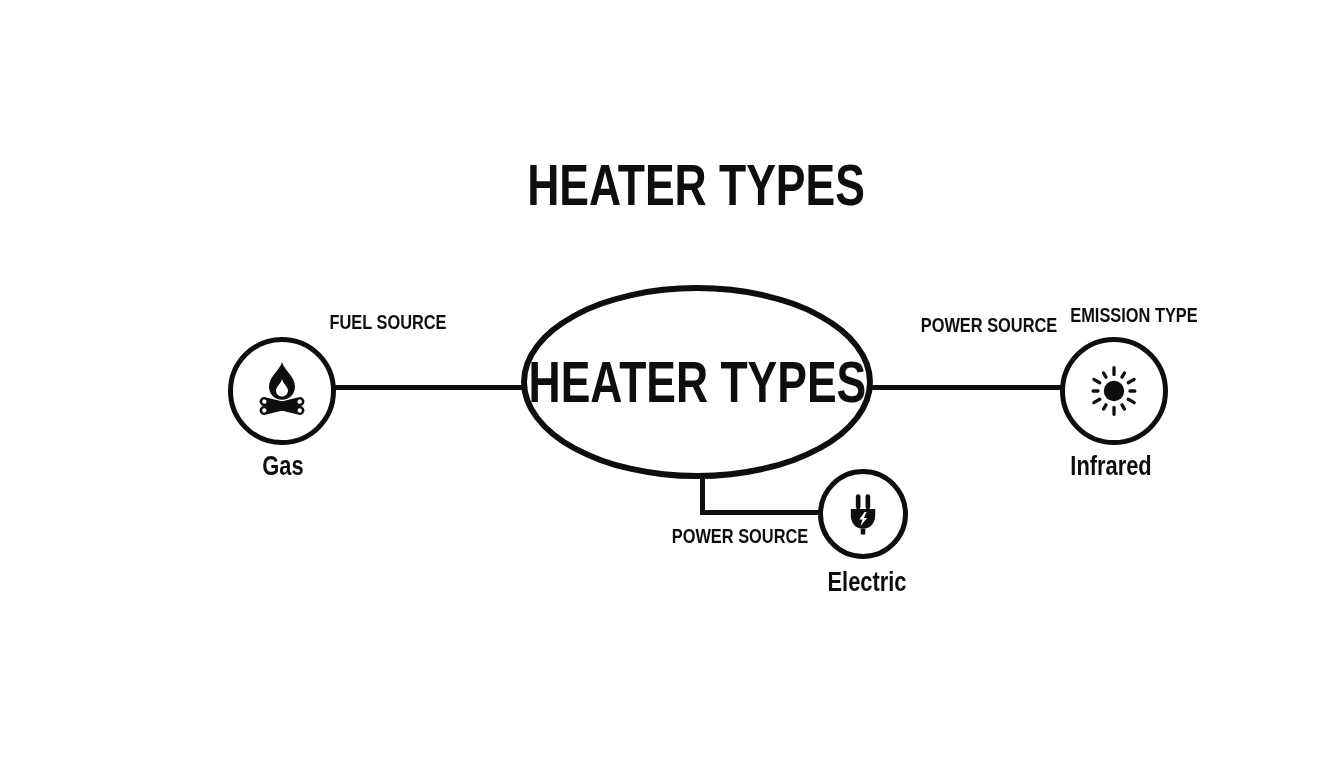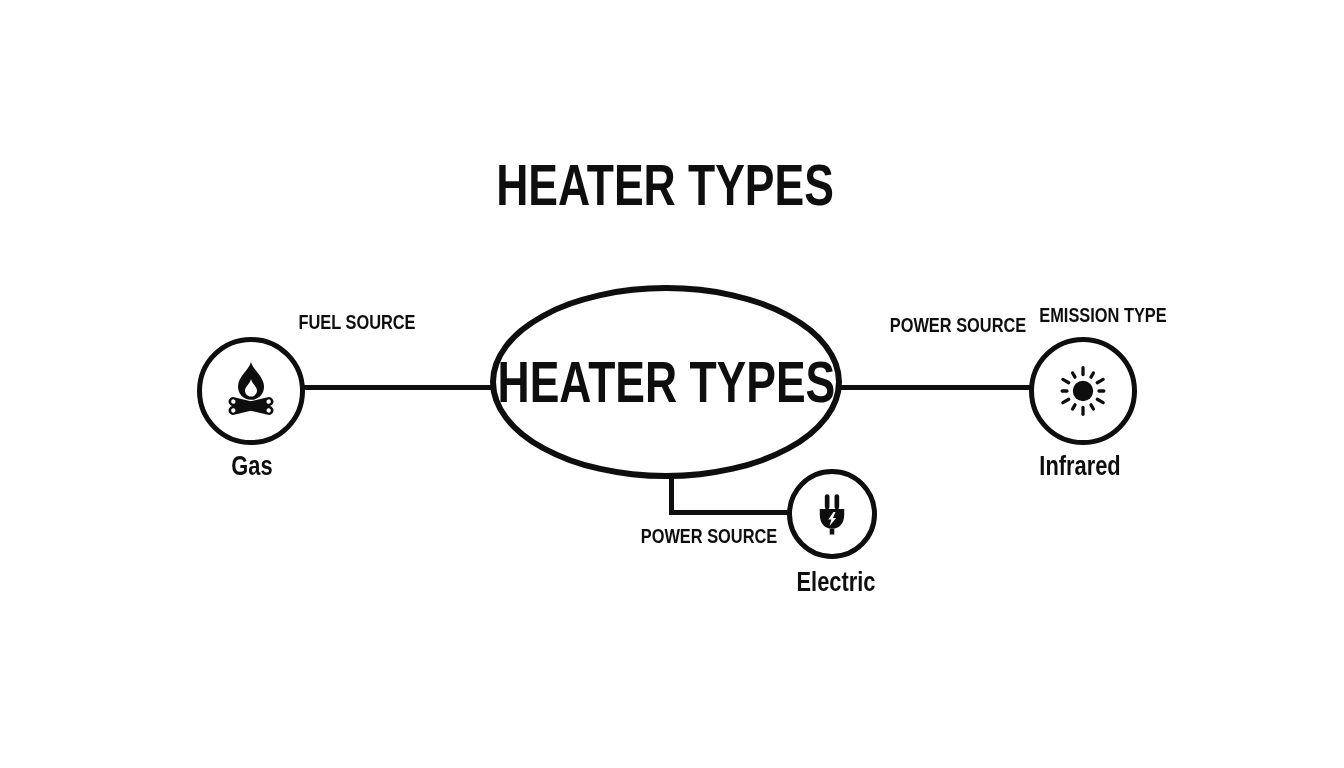--- a/index.html
+++ b/index.html
@@ -4,20 +4,21 @@
 <style>
   html, body { margin: 0; padding: 0; background: #ffffff; }
   .canvas {
     position: relative;
     width: 1224px;
     height: 768px;
     background: #ffffff;
     overflow: hidden;
     font-family: "Liberation Sans", "DejaVu Sans", sans-serif;
     color: #0e0e0e;
+    margin-left: 31px;
   }
   .txt {
     position: absolute;
     display: inline-block;
     white-space: nowrap;
     font-weight: 700;
     color: #0e0e0e;
     line-height: 1;
     transform: translateX(-50%) scaleX(0.78);
   }

